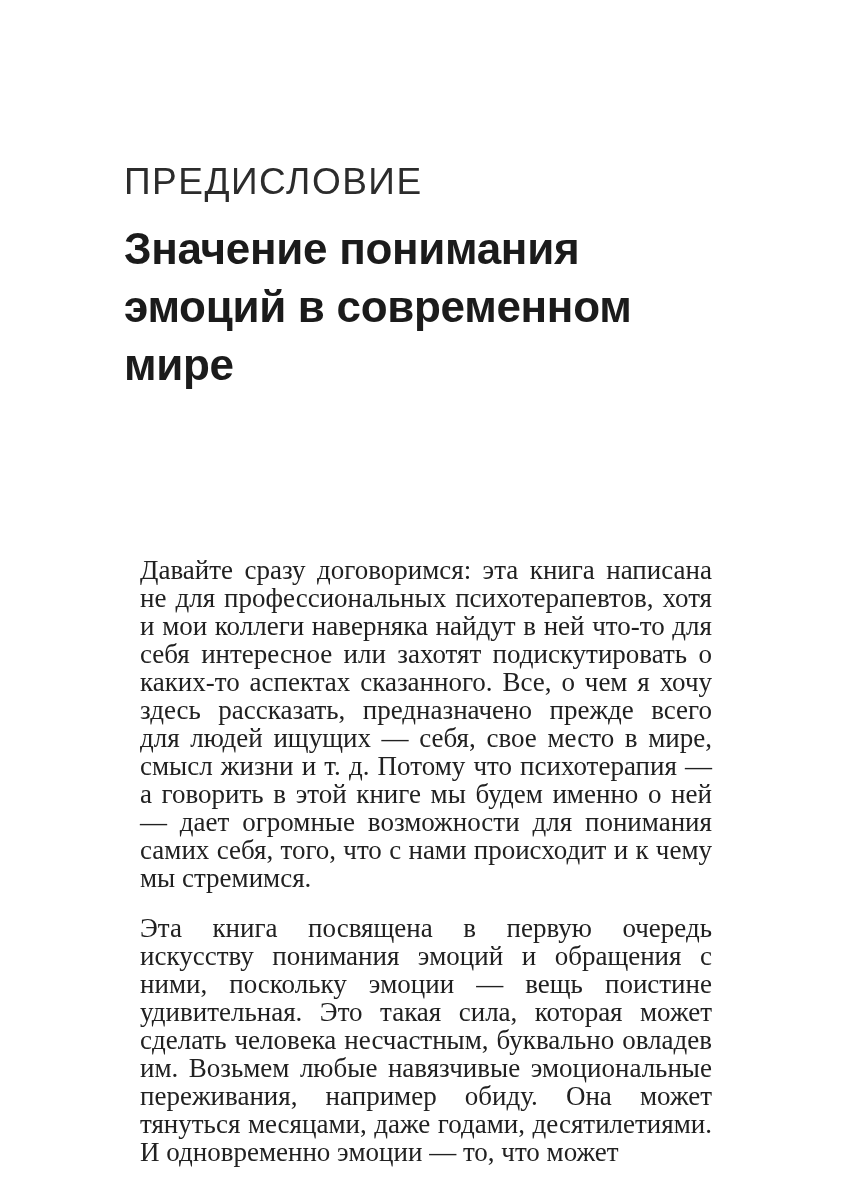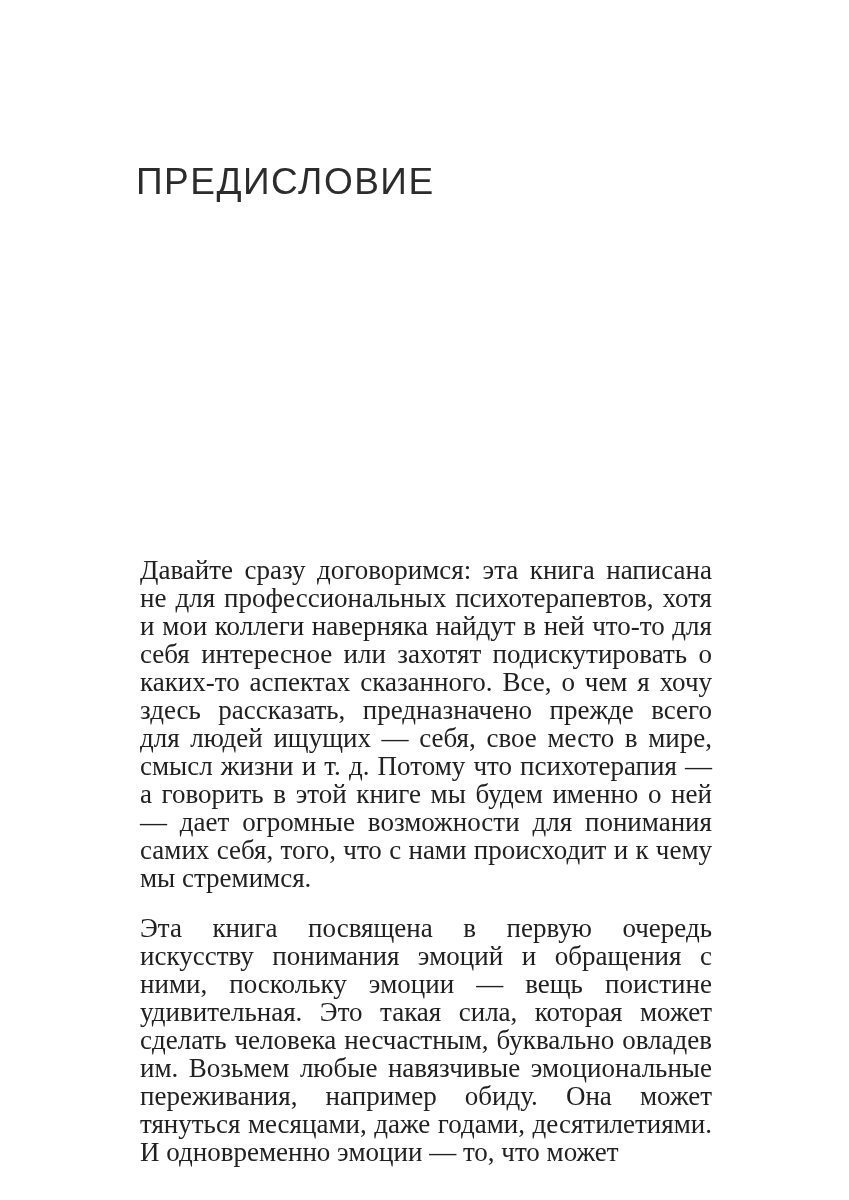--- a/index.html
+++ b/index.html
@@ -10,21 +10,21 @@
   .page {
     position: relative;
     width: 849px;
     height: 1200px;
     background: #ffffff;
     overflow: hidden;
     font-family: "Liberation Serif", serif;
   }
   .heading-block {
     position: absolute;
-    left: 136px;
+    left: 124px;
     top: 160px;
     width: 575px;
     font-family: "Liberation Sans", sans-serif;
   }
   .kicker {
     font-size: 37px;
     line-height: 44px;
     font-weight: 400;
     letter-spacing: 1.5px;
     color: #2c2c2c;
@@ -55,20 +55,21 @@
   .body-text p + p {
     margin-top: 22px;
   }
 </style>
 </head>
 <body>
 
 <div class="page">
   <header class="heading-block">
     <div class="kicker">ПРЕДИСЛОВИЕ</div>
+    <h1 class="title">Значение понимания эмоций в современном мире</h1>
   </header>
 
   <main class="body-text">
 
   <p>Давайте сразу договоримся: эта книга написана не для профессиональных психотерапевтов, хотя и мои коллеги наверняка найдут в ней что-то для себя интересное или захотят подискутировать о каких-то аспектах сказанного. Все, о чем я хочу здесь рассказать, предназначено прежде всего для людей ищущих — себя, свое место в мире, смысл жизни и т. д. Потому что психотерапия — а говорить в этой книге мы будем именно о ней — дает огромные возможности для понимания самих себя, того, что с нами происходит и к чему мы стремимся.</p>
       <p>Эта книга посвящена в первую очередь искусству понимания эмоций и обращения с ними, поскольку эмоции — вещь поистине удивительная. Это такая сила, которая может сделать человека несчастным, буквально овладев им. Возьмем любые навязчивые эмоциональные переживания, например обиду. Она может тянуться месяцами, даже годами, десятилетиями. И одновременно эмоции — то, что может</p>
     </main>
 </div>
 
 </body></html>

